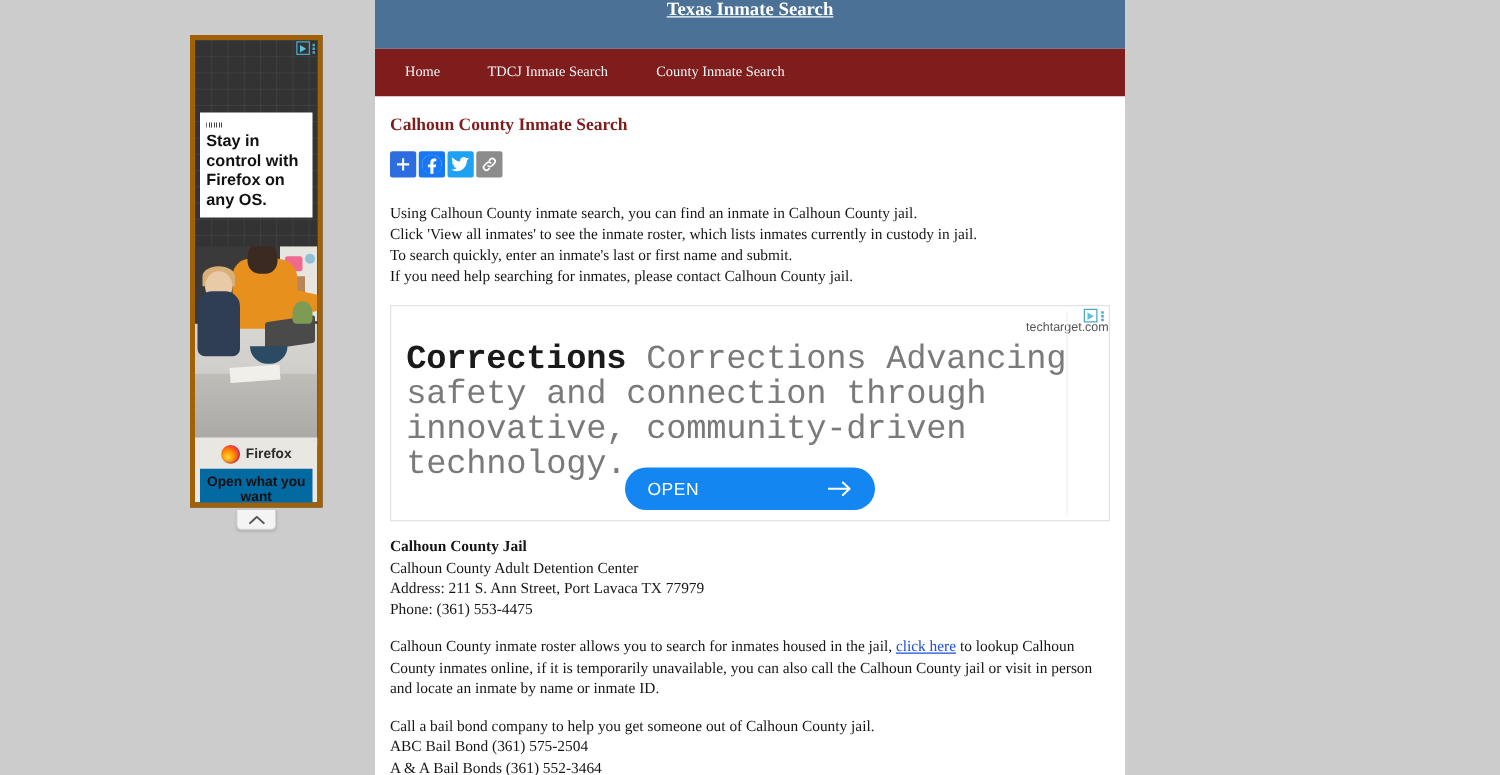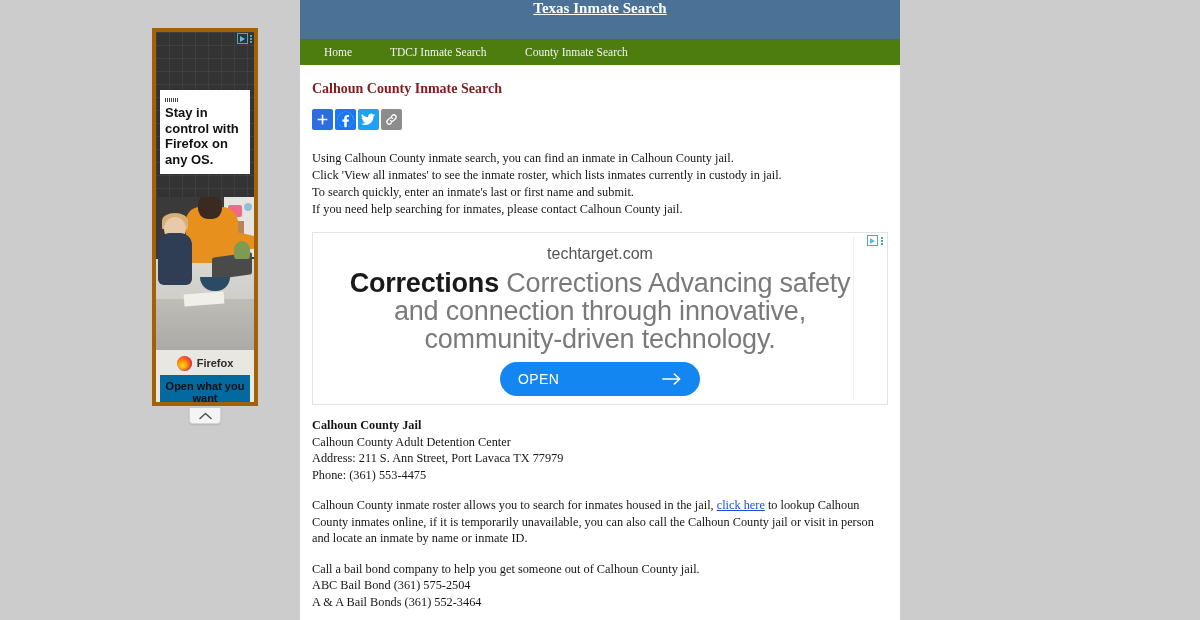--- a/index.html
+++ b/index.html
@@ -167,21 +167,21 @@
   #site-header {
     height: 39px; background: #4b7296;
     display:flex; align-items:flex-start; justify-content:center;
   }
   #site-title {
     color:#ffffff; font-weight:bold; font-size:15px;
     font-family:"Liberation Serif", serif;
     text-decoration: underline;
   }
   #site-nav {
-    height: 26px; background: #4d7c0f;
+    height: 38px; background: #7f1d1d;
     display:flex; align-items:center;
     padding-left: 8px;
   }
   #site-nav a {
     color:#f2f4f6; text-decoration:none;
     font-size: 11.5px; font-family:"Liberation Serif", serif;
     display:block;
   }
   .nav-item { padding: 0 0 0 0; }
   .nav-0 { width: 82px; padding-left: 16px; }
@@ -217,25 +217,25 @@
   #main-ad {
     position: relative;
     width: 576px; height: 173px;
     border: 1px solid #e3e3e3;
     background: #ffffff;
     margin: 0 0 12px 0;
     overflow: hidden;
   }
   #main-ad-choices { position:absolute; right:4px; top:2px; display:flex; align-items:center; gap:3px; }
   #main-ad-domain {
-    text-align:center; font-family:"Liberation Sans", sans-serif;
-    font-size: 16px; color:#555; padding-top: 12px;
+    text-align:right; font-family:"Liberation Sans", sans-serif;
+    font-size: 10px; color:#555; padding-top: 12px;
   }
   #main-ad-headline {
-    text-align:center; font-family:Liberation Sans, sans-serif;
+    text-align:left; font-family:Liberation Mono, monospace;
     font-size: 27px; line-height: 28px; color:#7a7a7a;
     padding: 6px 12px 0 12px; letter-spacing: -0.2px;
   }
   #main-ad-headline b { color:#1a1a1a; font-weight:bold; }
   #main-ad-btn {
     position:absolute; left:50%; transform:translateX(-50%);
     bottom: 8px; width: 200px; height: 34px;
     background:#1386f1; border-radius:18px;
     display:flex; align-items:center; justify-content:space-between;
     padding: 0 18px;

